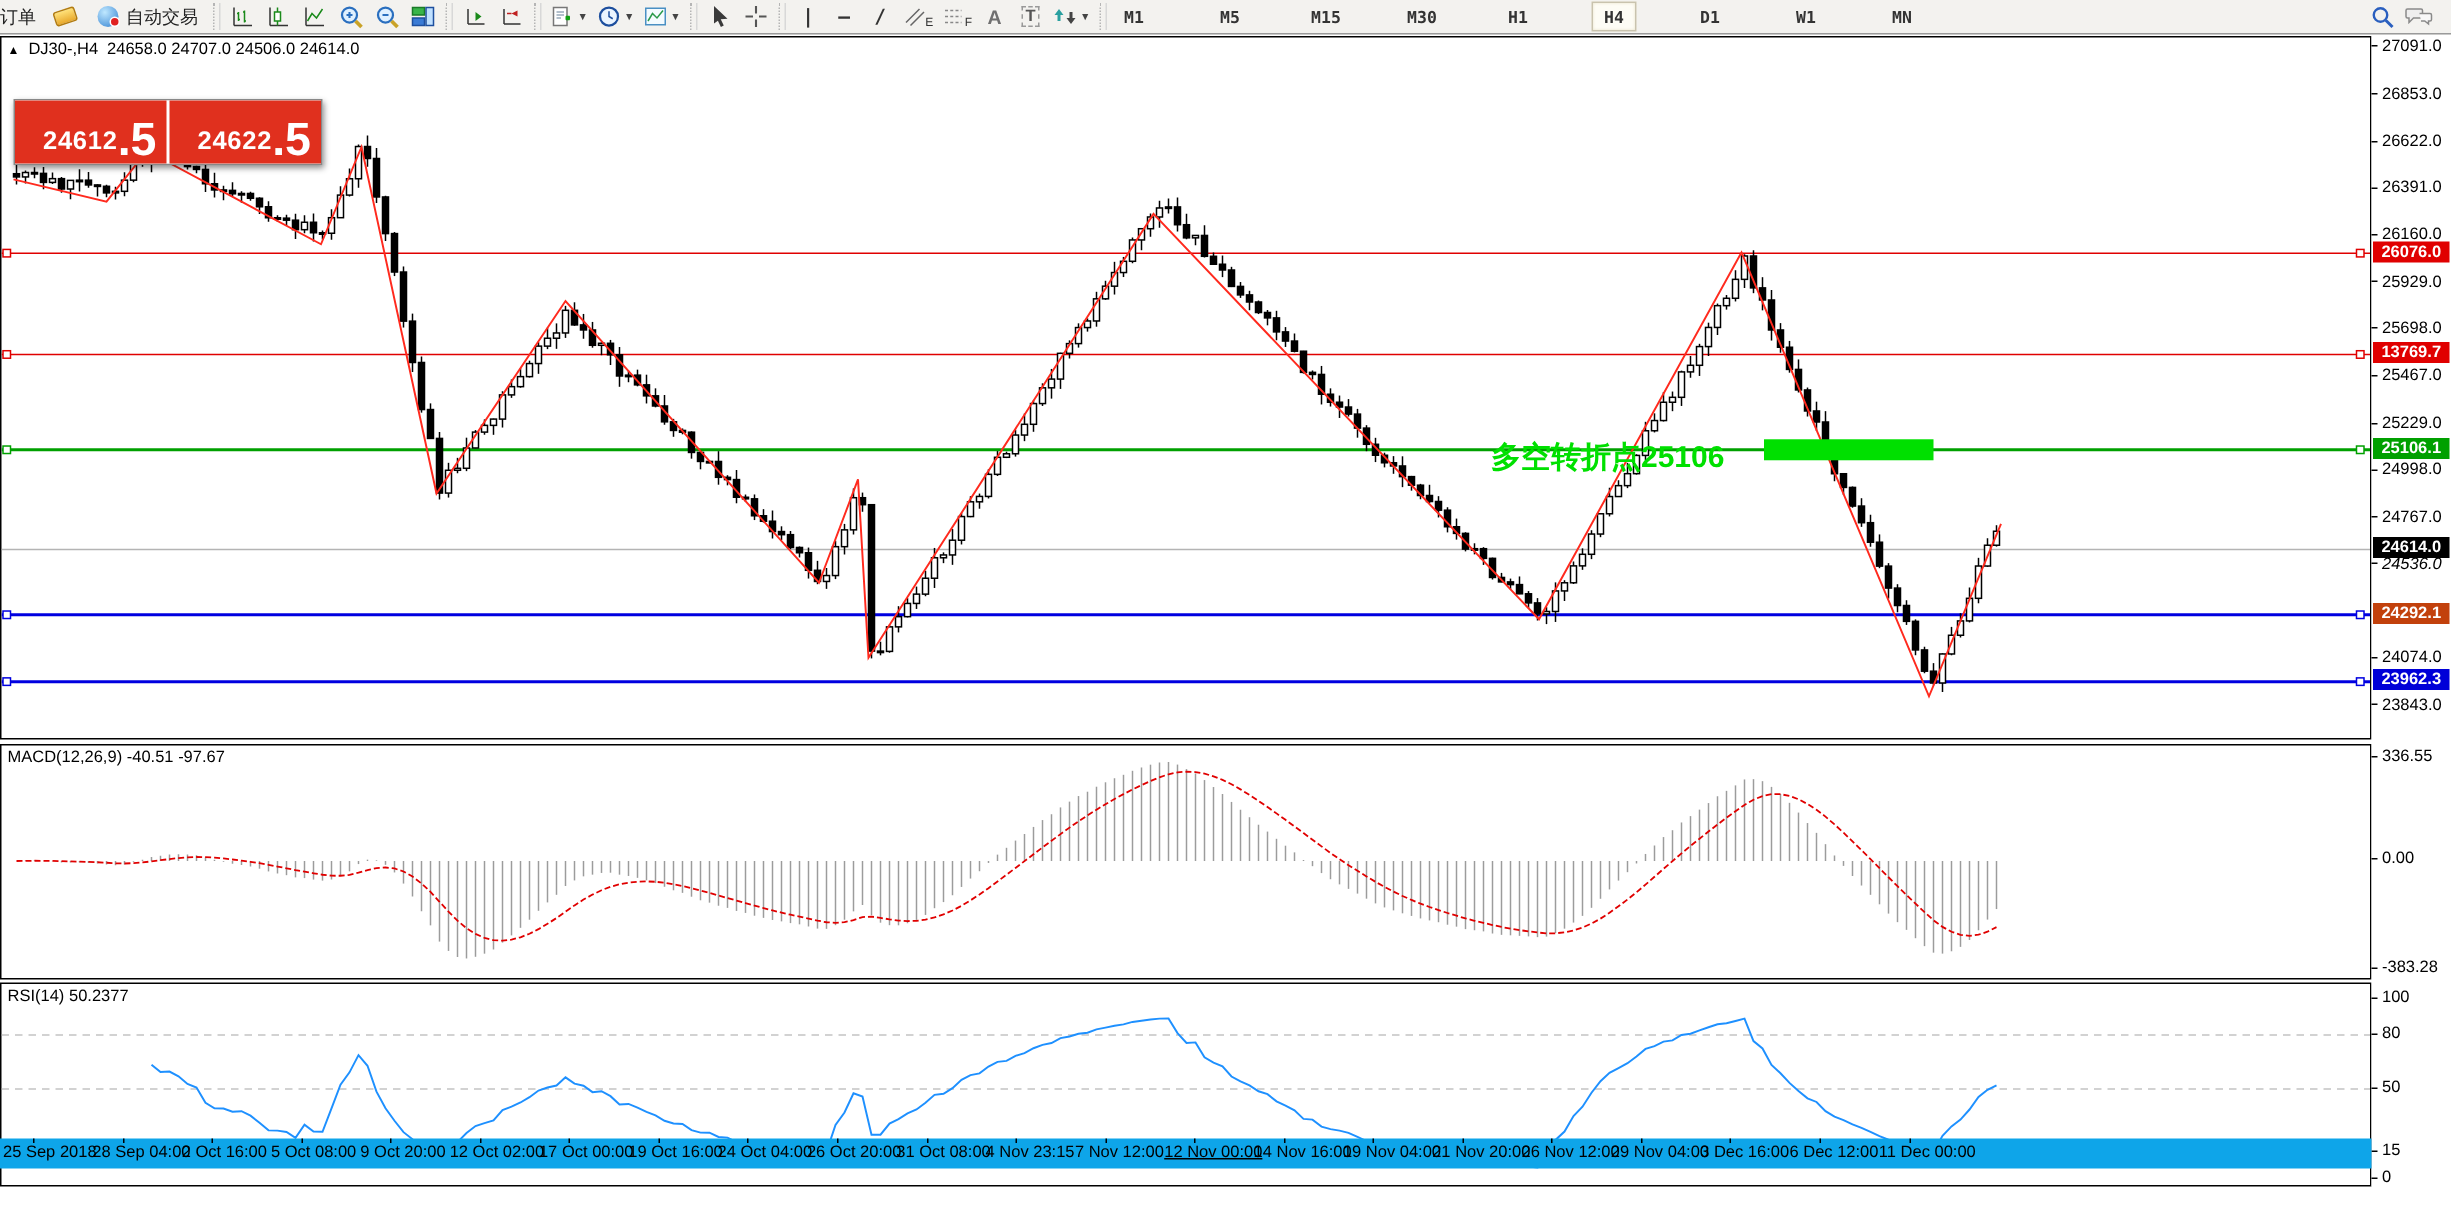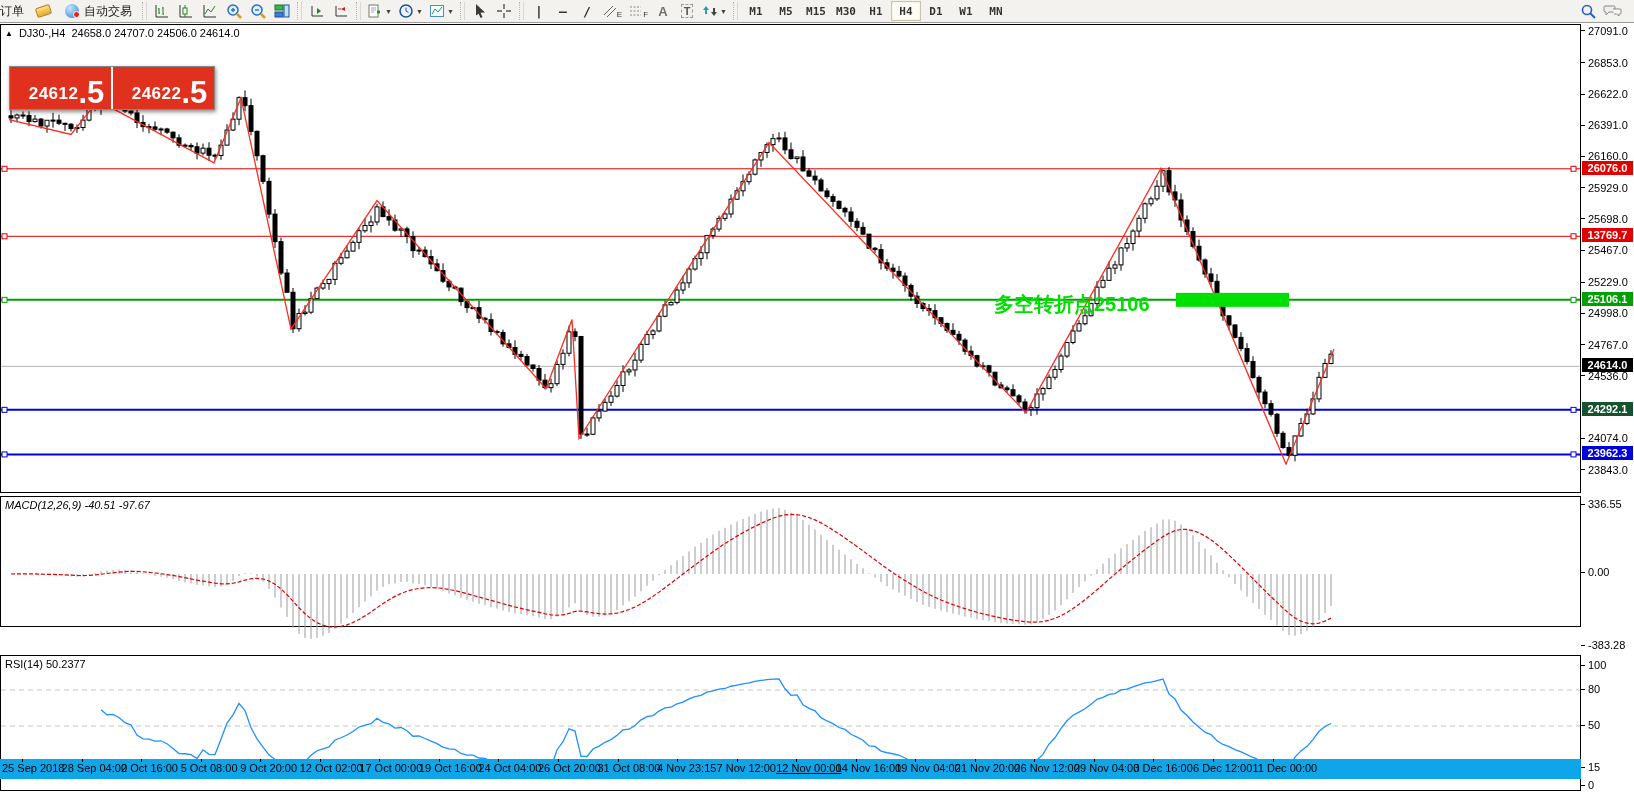--- a/index.html
+++ b/index.html
@@ -4,37 +4,37 @@
 <style>
   * { margin:0; padding:0; box-sizing:border-box; }
   html,body { width:1634px; height:811px; overflow:hidden;
     font-family:"Liberation Sans", sans-serif; background:#ffffff; }
   #stage { position:relative; width:1634px; height:811px; background:#fff; }
 
   
   .toolbar { position:absolute; top:0; left:0; width:1634px; height:23px;
     background:#f3f2ef; border-bottom:1px solid #9a9a9a;
     display:flex; align-items:center; font-size:12px; color:#222; }
-  .tb-group { display:flex; align-items:center; height:100%; }
+  .tb-group { display:flex; align-items:center; height:100%;gap:34px; }
   .tb-sep { width:5px; height:18px; margin:0 3px;
     border-left:1px dotted #b5b5b5; border-right:1px solid #d8d8d8; }
   .tbtn { min-width:24px; height:21px; display:flex; align-items:center;
     justify-content:center; cursor:default; padding:0 3px; }
   .tb-label { font-size:12px; padding:0 4px; white-space:nowrap; }
   .chev { font-size:7px; color:#444; margin-left:2px; }
   .glyph { font-size:13px; color:#333; font-weight:bold; font-family:"DejaVu Sans Mono",monospace; }
   .tf-btn { min-width:30px; height:20px; display:flex; align-items:center; justify-content:center;
     font-size:11px; color:#333; font-weight:bold; font-family:"DejaVu Sans Mono",monospace; }
   .tf-btn.active { background:#fdfcf5; border:1px solid #c9c3ae; box-shadow:inset 0 0 2px #e8e2c8; }
   .spacer { flex:1; }
 
   
   .pane { position:absolute; left:0; width:1581px; background:#fff; border:1px solid #000; }
   #pane-price { top:24px;  height:469px; }
-  #pane-macd  { top:496px; height:131px;font-style:italic; }
+  #pane-macd  { top:496px; height:157px; }
   #pane-rsi   { top:655px; height:136px; }
   .pane svg { position:absolute; left:0; top:0; }
   .axis-col { position:absolute; left:1581px; top:24px; width:53px; height:767px; background:#fff; }
   .ax-tick { position:absolute; left:0; height:13px; display:flex; align-items:center;
     font-size:11px; color:#000; white-space:nowrap; }
   .ax-tick .dash { width:4px; height:1px; background:#000; margin-right:3px; }
   .ax-badge { position:absolute; left:1px; width:51px; height:14px; color:#fff;
     font-size:11px; font-weight:bold; display:flex; align-items:center; justify-content:center;
     white-space:nowrap; }
 
@@ -986,28 +986,28 @@
       <div class="ax-tick" style="top: 32.2838px;"><span class="dash"></span>26853.0</div>
       <div class="ax-tick" style="top: 63.5px;"><span class="dash"></span>26622.0</div>
       <div class="ax-tick" style="top: 94.7162px;"><span class="dash"></span>26391.0</div>
       <div class="ax-tick" style="top: 125.932px;"><span class="dash"></span>26160.0</div>
       <div class="ax-tick" style="top: 157.149px;"><span class="dash"></span>25929.0</div>
       <div class="ax-tick" style="top: 188.365px;"><span class="dash"></span>25698.0</div>
       <div class="ax-tick" style="top: 219.581px;"><span class="dash"></span>25467.0</div>
       <div class="ax-tick" style="top: 251.743px;"><span class="dash"></span>25229.0</div>
       <div class="ax-tick" style="top: 282.959px;"><span class="dash"></span>24998.0</div>
       <div class="ax-tick" style="top: 314.176px;"><span class="dash"></span>24767.0</div>
-      <div class="ax-tick" style="top: 345.392px;"><span class="dash"></span>24536.0</div>
+      <div class="ax-tick" style="top: 345.392px; font-style: italic;"><span class="dash"></span>24536.0</div>
       <div class="ax-tick" style="top: 407.824px;"><span class="dash"></span>24074.0</div>
       <div class="ax-tick" style="top: 439.041px;"><span class="dash"></span>23843.0</div>
       <div class="ax-badge" style="top: 136.784px; background: rgb(224, 0, 0);">26076.0</div>
       <div class="ax-badge" style="top: 204.311px; background: rgb(224, 0, 0);">13769.7</div>
       <div class="ax-badge" style="top: 267.851px; background: rgb(0, 160, 0);">25106.1</div>
       <div class="ax-badge" style="top: 334.351px; background: rgb(0, 0, 0);">24614.0</div>
-      <div class="ax-badge" style="top: 377.851px; background: #14532d;">24292.1</div>
+      <div class="ax-badge" style="top: 377.851px; background: #c2410c;">24292.1</div>
       <div class="ax-badge" style="top: 422.419px; background: rgb(0, 0, 216);">23962.3</div>
       <div class="ax-tick" style="top: 473.5px;"><span class="dash"></span>336.55</div>
       <div class="ax-tick" style="top: 541.5px;"><span class="dash"></span>0.00</div>
       <div class="ax-tick" style="top: 614.5px;"><span class="dash"></span>-383.28</div>
       <div class="ax-tick" style="top: 634.5px;"><span class="dash"></span>100</div>
       <div class="ax-tick" style="top: 658.5px;"><span class="dash"></span>80</div>
       <div class="ax-tick" style="top: 694.5px;"><span class="dash"></span>50</div>
       <div class="ax-tick" style="top: 736.5px;"><span class="dash"></span>15</div>
       <div class="ax-tick" style="top: 754.5px;"><span class="dash"></span>0</div>
     </div>

